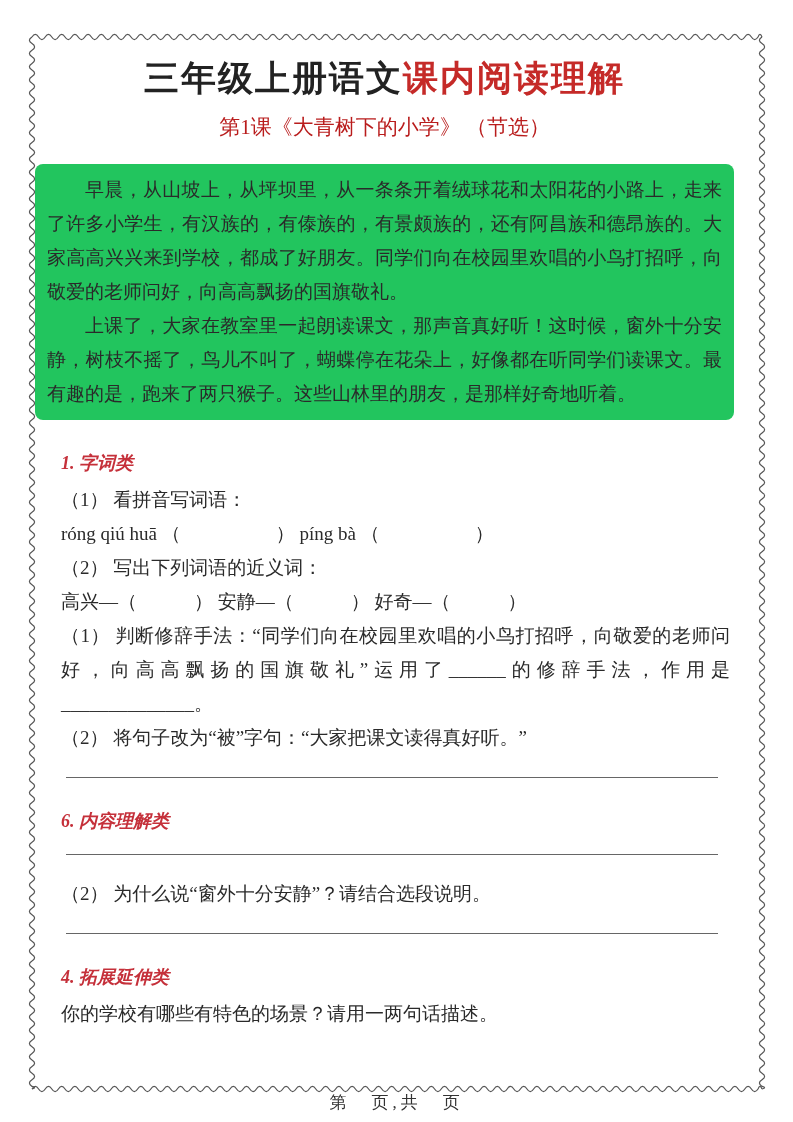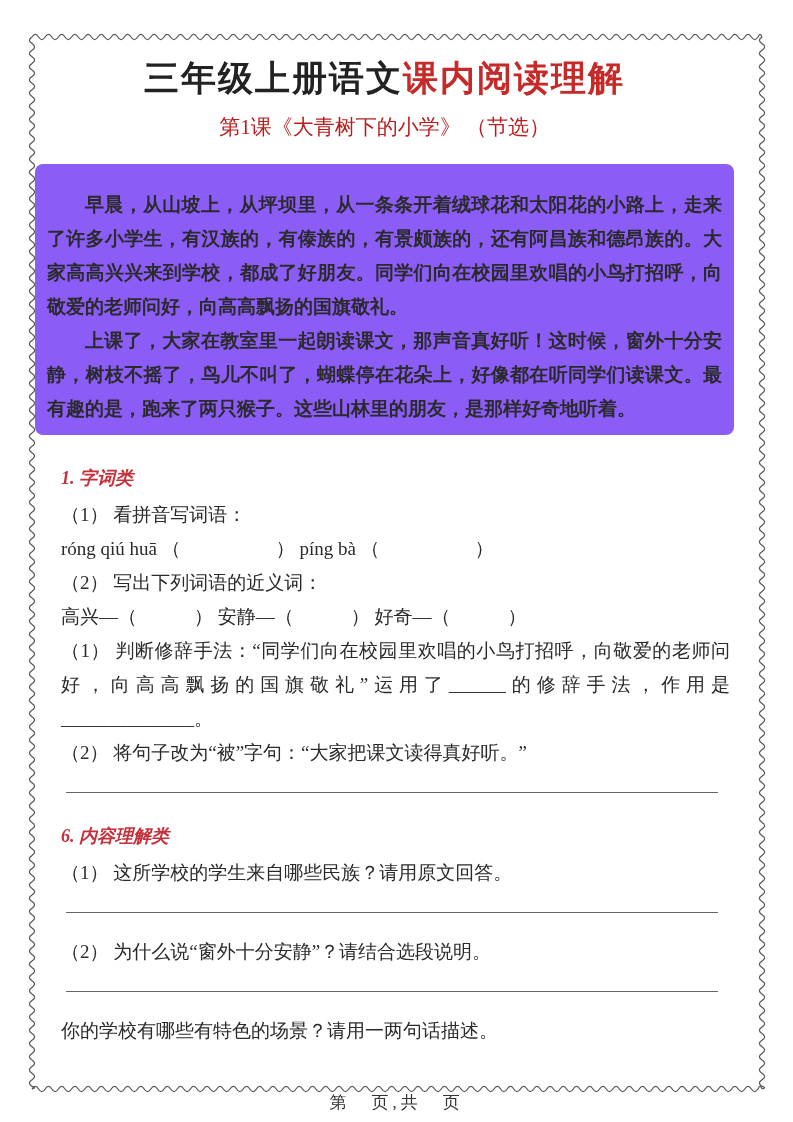--- a/index.html
+++ b/index.html
@@ -8,22 +8,22 @@
 
   .wave-svg { position:absolute; left:0; top:0; width:793px; height:1122px; pointer-events:none; }
 
   .content { position:absolute; left:35px; top:37px; width:699px; }
 
   .title { text-align:center; margin-top:20px; font-size:35px; font-weight:bold; line-height:44px; letter-spacing:2px; }
   .title .red { color:#c52a28; }
 
   .subtitle { text-align:center; margin-top:13px; font-size:21px; line-height:26px; color:#b91c1c; }
 
-  .passage { margin-top:24px; background:#8b5cf6; border-radius:8px; padding:24px 12px 9px 12px;
-             font-size:19px; line-height:34px; color:#2a2a2a;font-weight:bold; }
+  .passage { margin-top:24px; background:#22c55e; border-radius:8px; padding:9px 12px 9px 12px;
+             font-size:19px; line-height:34px; color:#2a2a2a; }
   .passage p { text-indent:2em; text-align:justify; }
 
   .questions { padding-left:26px; padding-right:4px; }
   .q-heading { color:#c5303a; font-size:18px; font-weight:bold; font-style:italic; margin-top:32px; margin-bottom:9px; line-height:22px; }
   .q-line { font-size:19px; line-height:34px; color:#2a2a2a; text-align:justify; }
   .answer-line { height:0; border-bottom:1.2px solid #666666; width:652px; margin:22px 0 22px 5px; }
 
   .footer { position:absolute; left:0; bottom:8px; width:793px; text-align:center;
             font-size:17px; color:#333333; letter-spacing:4px; }
 </style>
@@ -54,23 +54,23 @@
     <div class="q-line">（1） 看拼音写词语：</div>
     <div class="q-line">róng qiú huā （　　　　　）  píng bà （　　　　　）</div>
     <div class="q-line">（2） 写出下列词语的近义词：</div>
     <div class="q-line">高兴—（　　　）  安静—（　　　）  好奇—（　　　）</div>
 
     <div class="q-line">（1） 判断修辞手法：“同学们向在校园里欢唱的小鸟打招呼，向敬爱的老师问好，向高高飘扬的国旗敬礼”运用了______的修辞手法，作用是______________。</div>
     <div class="q-line">（2） 将句子改为“被”字句：“大家把课文读得真好听。”</div>
     <div class="answer-line"></div>
 
     <div class="q-heading">6. 内容理解类</div>
-    <div class="q-line">（1） 这所学校的学生来自哪些民族？请用原文回答。</div>
     <div class="answer-line"></div>
     <div class="q-line">（2） 为什么说“窗外十分安静”？请结合选段说明。</div>
     <div class="answer-line"></div>
 
+    <div class="q-heading">4. 拓展延伸类</div>
     <div class="q-line">你的学校有哪些有特色的场景？请用一两句话描述。</div>
 
   </div>
 </div>
 
 <div class="footer">第　页,共　页</div>
 
 </body></html>

